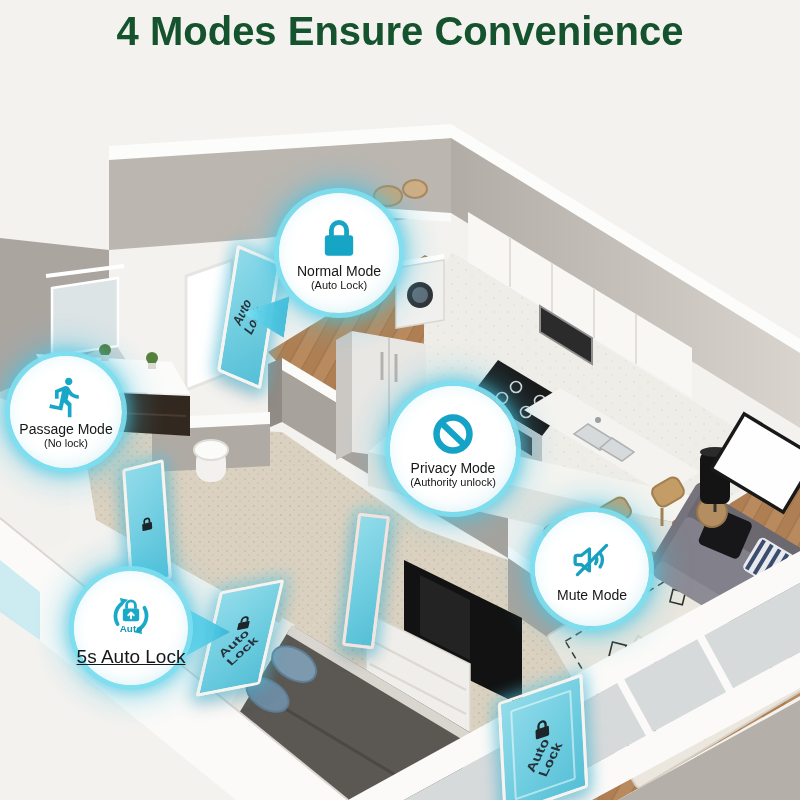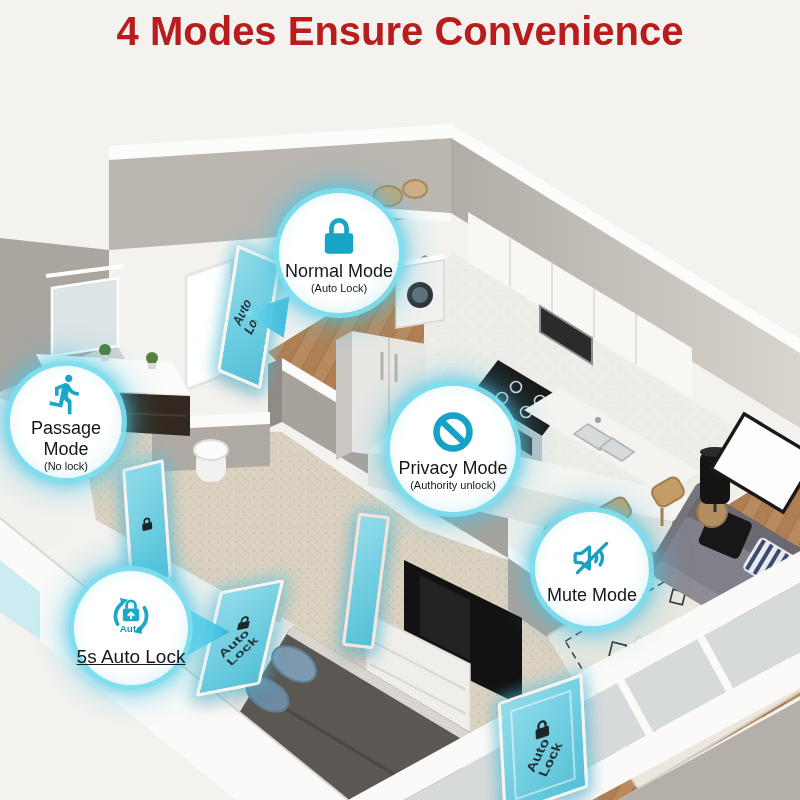--- a/index.html
+++ b/index.html
@@ -1,20 +1,20 @@
 <!DOCTYPE html>
 <html><head>
 <meta charset="utf-8">
 <style>
   html,body{margin:0;padding:0;background:#e9e7e3;}
   .stage{position:relative;width:800px;height:800px;overflow:hidden;background:#f4f2ef;
          font-family:"Liberation Sans", sans-serif;}
   
   .title{position:absolute;top:6px;left:0;width:100%;text-align:center;
-         font-size:40px;font-weight:700;color:#b91c1c;line-height:1.28;z-index:50;}
+         font-size:40px;font-weight:700;color:#14532d;line-height:1.28;z-index:50;}
   
   .scene{position:absolute;inset:0;z-index:1;}
   
   .door{position:absolute;z-index:20;background:linear-gradient(135deg,#93dcea 0%,#6fcde0 55%,#55bfd6 100%);
         border:3px solid #f6f4f0;border-radius:3px;
         box-shadow:0 0 14px 5px rgba(80,200,230,.55), 0 10px 16px rgba(40,90,110,.28);
         display:flex;flex-direction:column;align-items:center;justify-content:center;gap:3px;}
   .door .dlabel{font-weight:700;color:#26323a;font-size:13px;line-height:1.05;text-align:center;white-space:pre-line;}
   .door .panel{position:absolute;inset:9px;border:2px solid rgba(255,255,255,.5);border-radius:2px;pointer-events:none;}
   #door-entry{left:226px;top:253px;width:40px;height:122px;transform:rotate(9deg) skewY(14deg);}
@@ -24,24 +24,24 @@
   #door-hall-lower .dlabel{transform:rotate(-45deg);}
   #door-bedroom{left:350px;top:514px;width:26px;height:128px;transform:rotate(7deg);border-color:#f3e4df;}
   #door-living{left:500px;top:688px;width:80px;height:108px;transform:rotate(-3deg) skewY(-16deg);}
   #door-living .dlabel{transform:rotate(-56deg);font-size:14px;}
   
   .badge{position:absolute;z-index:40;border-radius:50%;
          background:radial-gradient(circle at 38% 30%, #ffffff 58%, #edf6f8 100%);
          display:flex;flex-direction:column;align-items:center;justify-content:center;text-align:center;
          box-shadow:0 0 0 5px rgba(125,223,240,.9), 0 0 12px 9px rgba(70,195,225,.5),
                     0 0 28px 18px rgba(80,200,230,.33), inset 0 0 14px rgba(120,220,240,.22);}
-  .badge .b-label{font-size:18px;color:#171717;margin-top:2px;}
+  .badge .b-label{font-size:14px;color:#171717;margin-top:2px;}
   .badge .b-sub{font-size:11px;color:#171717;}
   #badge-normal{left:279px;top:193px;width:120px;height:120px;}
-  #badge-passage{left:10px;top:366px;width:112px;height:112px;}
+  #badge-passage{left:10px;top:356px;width:112px;height:112px;}
   #badge-privacy{left:390px;top:386px;width:126px;height:126px;}
   #badge-mute{left:535px;top:512px;width:114px;height:114px;}
   #badge-autolock{left:74px;top:571px;width:114px;height:114px;}
   #badge-autolock .b-label{font-size:19px;text-decoration:underline;}
   
   .arrow{position:absolute;z-index:30;background:linear-gradient(90deg,rgba(130,228,244,.95),rgba(45,178,212,.8));
          filter:drop-shadow(0 0 9px rgba(80,205,232,.85));}
   #arrow-normal{left:243px;top:293px;width:44px;height:42px;clip-path:polygon(0 55%,100% 0,100% 100%);transform:rotate(8deg);}
   #arrow-autolock{left:182px;top:606px;width:48px;height:52px;clip-path:polygon(0 0,100% 50%,0 100%);}
   .icn{display:block;}

